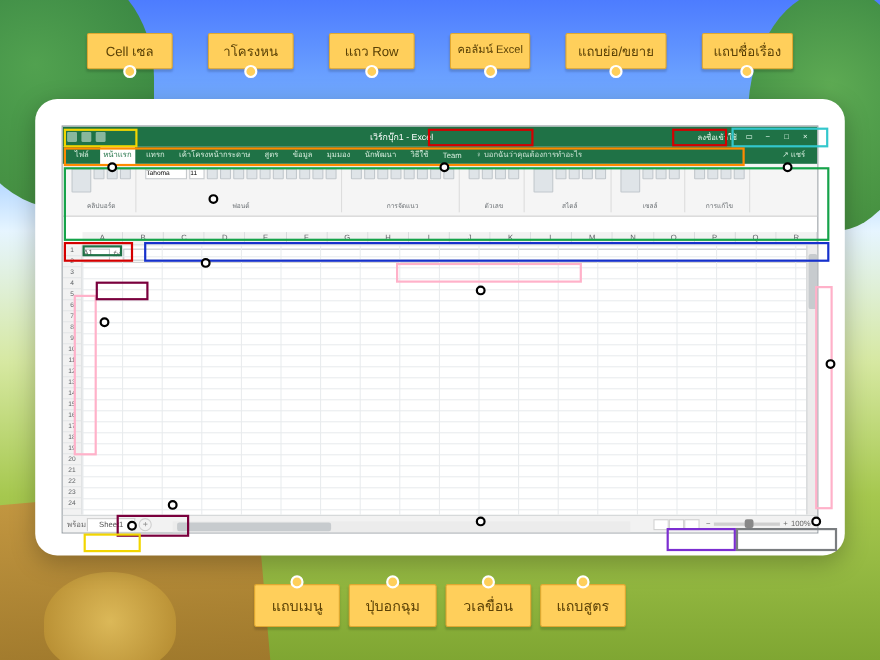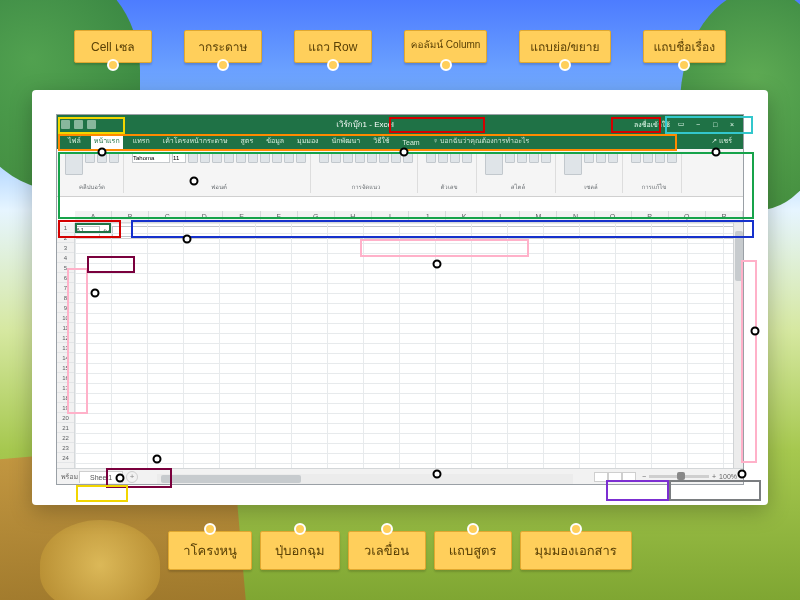--- a/index.html
+++ b/index.html
@@ -52,21 +52,21 @@
     content:""; position:absolute; left:50%; top:-9px; width:8px; height:8px;
     border:2px solid #fff; border-radius:50%; background:#ffcf5b; transform:translateX(-50%);
   }
   .tag { position:relative; }
 
   
   .card {
     position: absolute;
     left: 32px; right: 32px; top: 90px; bottom: 95px;
     background: #fff;
-    border-radius: 4px;
+    border-radius: 20px;
     padding: 24px 24px 20px 24px;
     box-shadow: 0 6px 22px rgba(0,0,0,.25);
     z-index: 20;
   }
 
   .excel {
     position: relative;
     width: 100%; height: 100%;
     border: 1px solid #9aa0a6;
     font-size: 7px;
@@ -192,23 +192,23 @@
 </head>
 <body>
 
 <div class="bg-tree-l"></div>
 <div class="bg-tree-r"></div>
 <div class="bg-table"></div>
 <div class="bg-basket"></div>
 
 <div class="labels-top" id="labels-top">
     <div class="tag ">Cell เซล</div>
-    <div class="tag ">ากระดาษ</div>
+    <div class="tag ">าโครงหน</div>
     <div class="tag ">แถว Row</div>
-    <div class="tag sm">คอลัมน์ Column</div>
+    <div class="tag sm">คอลัมน์ Excel</div>
     <div class="tag ">แถบย่อ/ขยาย</div>
     <div class="tag ">แถบชื่อเรื่อง</div>
   </div>
 
 <div class="card">
 
   <div class="excel">
 
     <div class="xl-title">
       <div class="xl-qat">
@@ -436,18 +436,17 @@
       <div class="peg" style="left: 8.5%; top: 49%;"></div>
       <div class="peg" style="left: 98.2%; top: 58%;"></div>
       <div class="peg" style="left: 17%; top: 89%;"></div>
       <div class="peg" style="left: 55%; top: 92.5%;"></div>
       <div class="peg" style="left: 96.5%; top: 92.5%;"></div>
       <div class="peg" style="left: 12%; top: 93.5%;"></div>
     </div>
 </div>
 
 <div class="labels-bottom" id="labels-bottom">
-    <div class="tag">าโครงหนู</div>
+    <div class="tag">แถบเมนู</div>
     <div class="tag">ปุ่บอกฉุม</div>
     <div class="tag">วเลขื่อน</div>
     <div class="tag">แถบสูตร</div>
-    <div class="tag">มุมมองเอกสาร</div>
   </div>
 
 </body></html>

